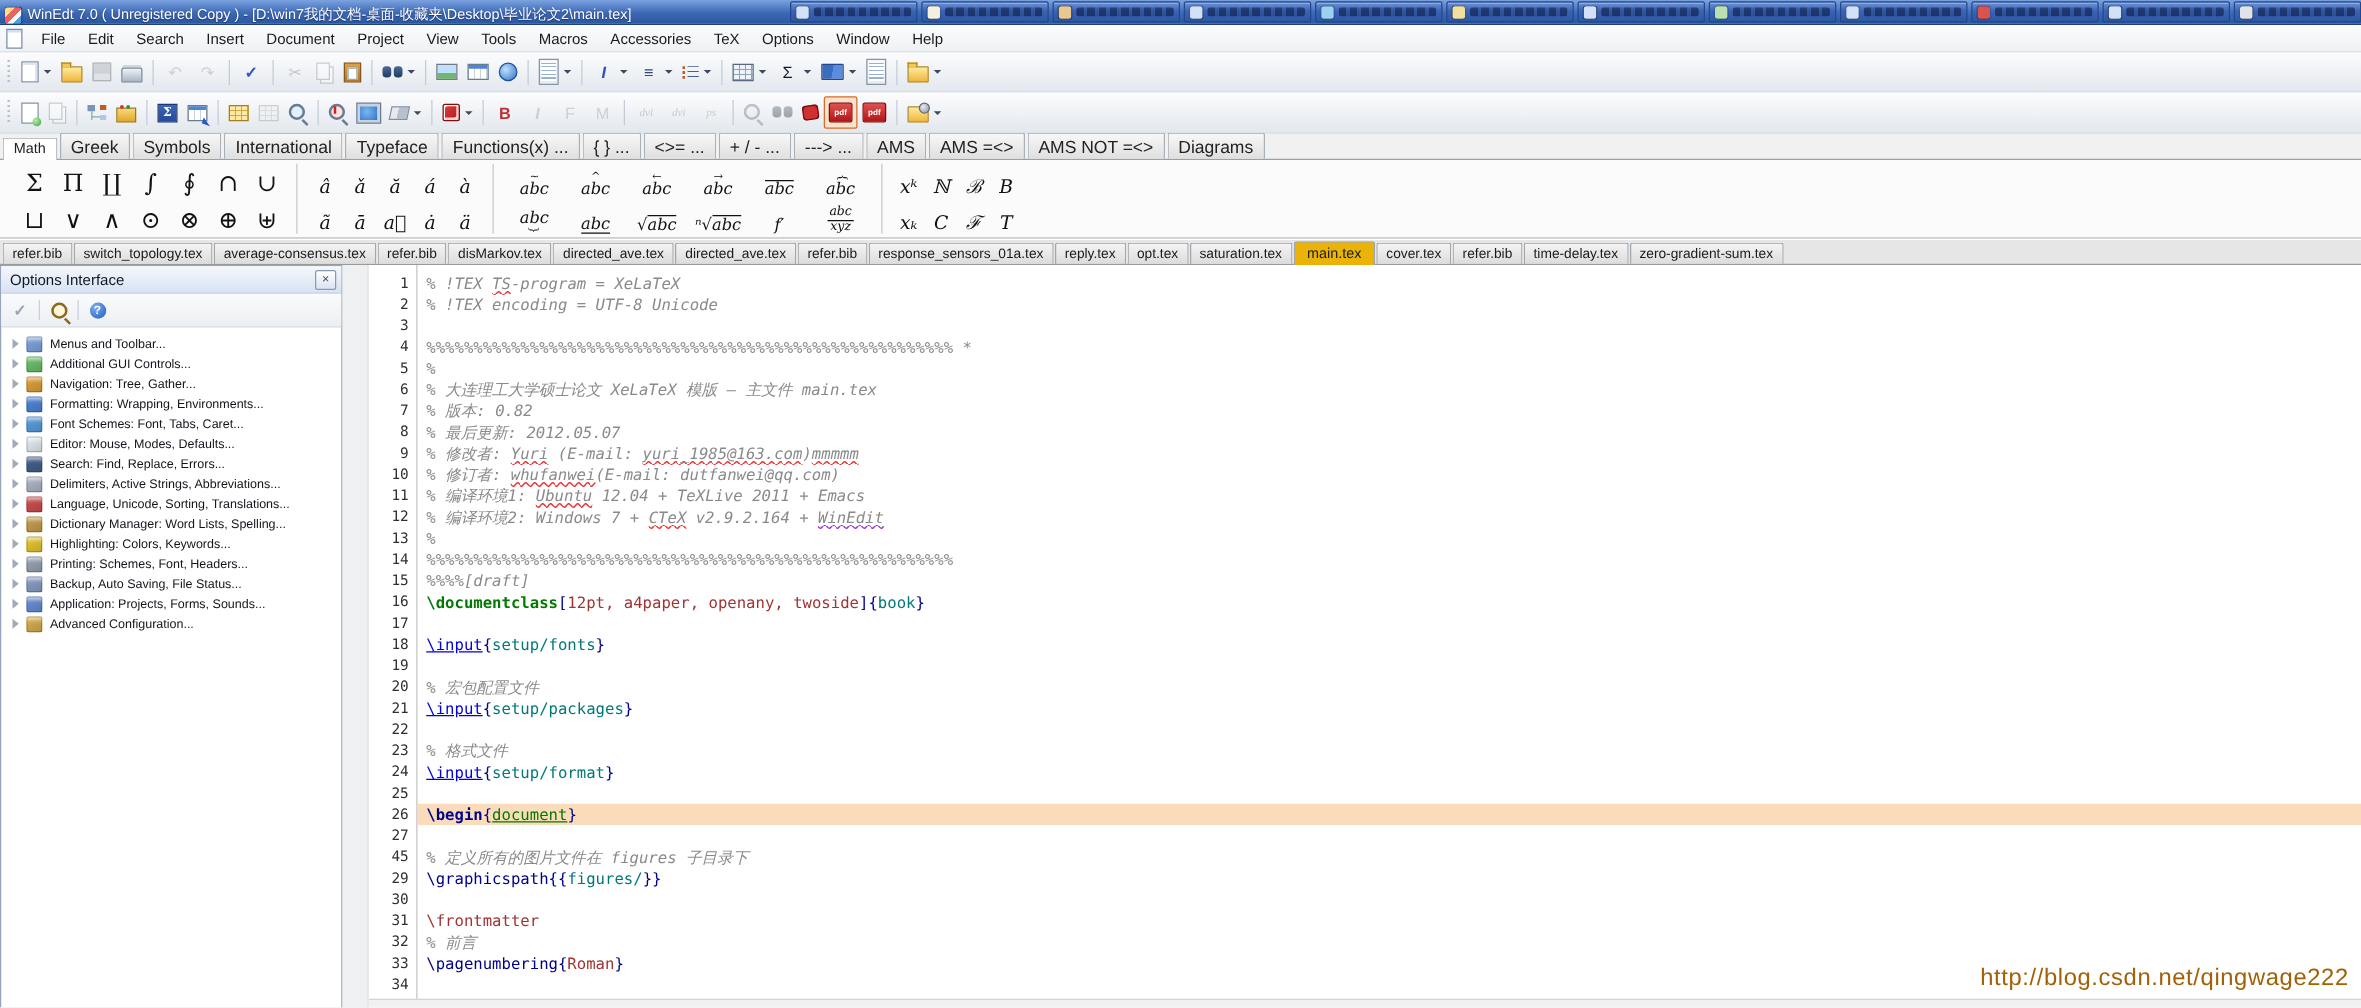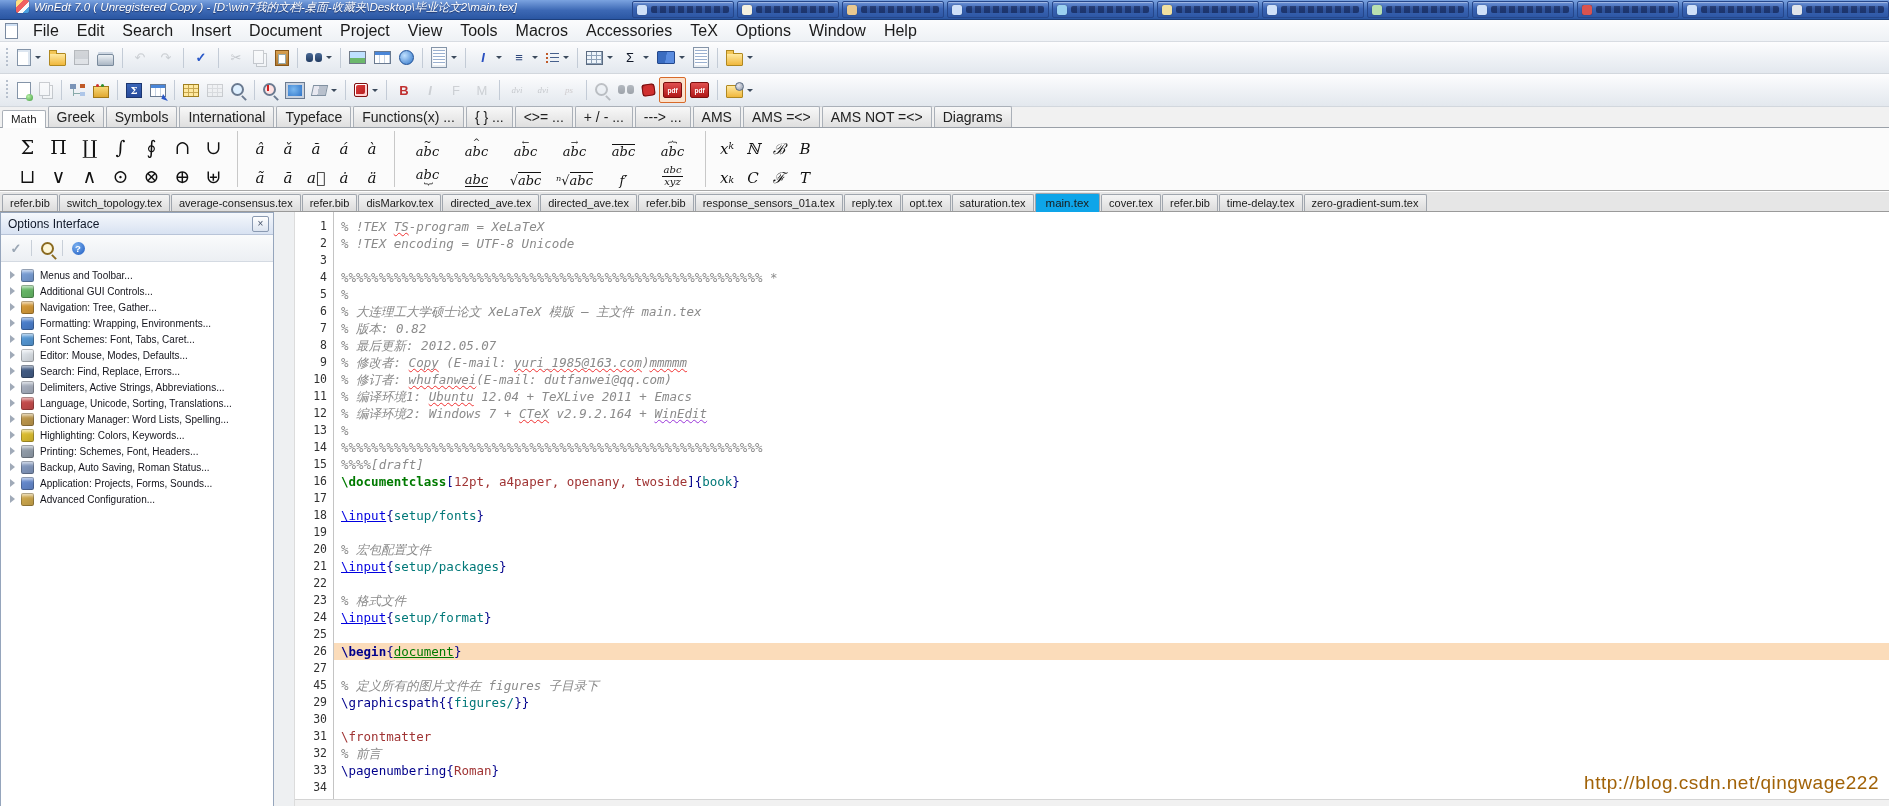--- a/index.html
+++ b/index.html
@@ -1,40 +1,40 @@
 <!DOCTYPE html>
 <html><head>
 <meta charset="utf-8">
 <style>
   html,body{margin:0;padding:0;background:#f0f0f0;}
   #app{position:relative;width:1889px;height:806px;overflow:hidden;background:#f0f0f0;
        font-family:"Liberation Sans",sans-serif;font-size:12px;color:#1a1a1a;}
 
   
   #titlebar{position:relative;height:19px;background:linear-gradient(#7ba3e0,#3c68b4 55%,#2a56a2);
-            display:flex;align-items:flex-start;padding-left:16px;overflow:hidden;
-            border-bottom:1px solid #1d3f7c;font-style:italic;}
+            display:flex;align-items:flex-end;padding-left:4px;overflow:hidden;
+            border-bottom:1px solid #1d3f7c;}
   #winedt-logo{width:13px;height:13px;border-radius:2px;margin-right:5px;flex:none;
       background:linear-gradient(135deg,#ffe080 0 30%,#f06060 30% 55%,#f8f8f8 55% 75%,#4aa0e0 75%);
       box-shadow:0 0 1px #123;}
   #title-text{color:#fff;font-size:11.5px;white-space:nowrap;text-shadow:0 1px 1px rgba(0,0,30,.5);}
   #overlay{position:absolute;right:0;top:1px;height:17px;display:flex;gap:3px;}
   .tseg{width:92px;flex:none;display:flex;align-items:center;padding:0 4px;border-radius:2px;
         background:linear-gradient(#6e93d6,#3a64b4 45%,#2e57a4);border:1px solid #25468a;
         box-shadow:inset 0 1px 0 rgba(255,255,255,.35);}
   .tseg-ico{width:10px;height:10px;border-radius:2px;margin-right:4px;flex:none;box-shadow:0 0 1px #102040;}
   .tseg-smudge{flex:1;height:7px;border-radius:2px;
         background:repeating-linear-gradient(90deg,rgba(8,18,56,.55) 0 6px,rgba(8,18,56,.18) 6px 9px);}
 
   
   #menubar{height:21px;background:linear-gradient(#fbfcfd,#eef1f5);display:flex;align-items:center;
            border-bottom:1px solid #d8dce2;padding-left:3px;}
   #mdi-doc-icon{width:11px;height:14px;background:#fff;border:1px solid #7a8aa0;margin:0 6px 0 2px;
            box-shadow:inset 0 2px 0 #cfe0f4;}
-  .menu-item{padding:2px 9px;color:#1a1a1a;font-size:16px;border-radius:2px;}
+  .menu-item{padding:2px 9px;color:#1a1a1a;font-size:12px;border-radius:2px;}
 
   
   .toolbar{display:flex;align-items:center;background:linear-gradient(#fdfdfe,#eef1f5 55%,#e3e8ee);
            border-bottom:1px solid #d2d7dd;padding:0 2px;}
   #toolbar1{height:31px;}  #toolbar2{height:32px;}
   .grip{width:5px;height:20px;margin:0 3px;flex:none;
         background:repeating-linear-gradient(#b7c0cd 0 2px,transparent 2px 4px) 1px 0/2px 100% no-repeat;}
   .tsep{width:1px;height:20px;background:#c3cbd6;margin:0 4px;flex:none;}
   .tbtn{display:flex;align-items:center;height:24px;padding:0 3px;border-radius:2px;flex:none;border:1px solid transparent;}
   .tbtn.sel{border:1px solid #d86a2a;background:#fbe2cc;}
@@ -147,21 +147,21 @@
   .unl{border-bottom:1px solid #111;}
   .frac{display:inline-flex;flex-direction:column;align-items:center;font-size:10px;line-height:1.05;}
   .frac .num{border-bottom:1px solid #111;padding:0 2px;}
 
   
   #filetabs{height:19px;background:#e6e6e6;display:flex;align-items:flex-end;padding-left:2px;
         border-bottom:1px solid #9a9a9a;border-top:1px solid #fdfdfd;}
   .ftab{padding:2px 7px;margin-right:1px;font-size:11px;white-space:nowrap;color:#1a1a1a;
         background:linear-gradient(#f4f4f4,#dcdcdc);border:1px solid #a0a6ae;border-bottom:none;
         border-radius:2px 2px 0 0;}
-  .ftab.active{background:#0ea5e9;font-size:11.5px;padding:3px 10px 3px;margin-bottom:-1px;position:relative;z-index:2;}
+  .ftab.active{background:#eab308;font-size:11.5px;padding:3px 10px 3px;margin-bottom:-1px;position:relative;z-index:2;}
 
   
   #main{display:flex;height:598px;background:#f0f0f0;}
   #options-panel{width:272px;flex:none;background:#fff;border:1px solid #95a5bc;display:flex;flex-direction:column;}
   #op-header{height:21px;background:linear-gradient(#f5f8fc,#d8e2f2);border-bottom:1px solid #b8c4d8;
         display:flex;align-items:center;padding:0 4px 0 7px;font-size:12px;color:#101828;}
   #op-title{flex:1;}
   #op-close{width:15px;height:14px;border:1px solid #8a9ab2;border-radius:2px;background:linear-gradient(#fff,#dce4f0);
         display:flex;align-items:center;justify-content:center;font-size:10px;color:#44526a;line-height:1;}
   #op-toolbar{height:26px;display:flex;align-items:center;gap:2px;padding:0 4px;
@@ -684,21 +684,21 @@
             <span>Highlighting: Colors, Keywords...</span>
           </div>
           <div class="trow">
             <span class="tarrow"></span>
             <span class="ticon" style="background: linear-gradient(145deg, rgb(154, 166, 180), rgba(0, 0, 0, 0.18)), rgb(154, 166, 180);"></span>
             <span>Printing: Schemes, Font, Headers...</span>
           </div>
           <div class="trow">
             <span class="tarrow"></span>
             <span class="ticon" style="background: linear-gradient(145deg, rgb(138, 160, 200), rgba(0, 0, 0, 0.18)), rgb(138, 160, 200);"></span>
-            <span>Backup, Auto Saving, Roman Status...</span>
+            <span>Backup, Auto Saving, File Status...</span>
           </div>
           <div class="trow">
             <span class="tarrow"></span>
             <span class="ticon" style="background: linear-gradient(145deg, rgb(106, 144, 216), rgba(0, 0, 0, 0.18)), rgb(106, 144, 216);"></span>
             <span>Application: Projects, Forms, Sounds...</span>
           </div>
           <div class="trow">
             <span class="tarrow"></span>
             <span class="ticon" style="background: linear-gradient(145deg, rgb(216, 176, 80), rgba(0, 0, 0, 0.18)), rgb(216, 176, 80);"></span>
             <span>Advanced Configuration...</span>
@@ -745,21 +745,21 @@
         </div>
       <div id="code">
           <div class="cl"><span class="sc">% !TEX </span><span class="sc sqr">TS</span><span class="sc">-program = XeLaTeX</span></div>
           <div class="cl"><span class="sc">% !TEX encoding = UTF-8 Unicode</span></div>
           <div class="cl"></div>
           <div class="cl"><span class="sc">%%%%%%%%%%%%%%%%%%%%%%%%%%%%%%%%%%%%%%%%%%%%%%%%%%%%%%%% *</span></div>
           <div class="cl"><span class="sc">%</span></div>
           <div class="cl"><span class="sc">% 大连理工大学硕士论文 XeLaTeX 模版 — 主文件 main.tex</span></div>
           <div class="cl"><span class="sc">% 版本: 0.82</span></div>
           <div class="cl"><span class="sc">% 最后更新: 2012.05.07</span></div>
-          <div class="cl"><span class="sc">% 修改者: </span><span class="sc sqr">Copy</span><span class="sc"> (E-mail: </span><span class="sc sqr">yuri_1985@163.com</span><span class="sc">)</span><span class="sc sqr">mmmmm</span></div>
+          <div class="cl"><span class="sc">% 修改者: </span><span class="sc sqr">Yuri</span><span class="sc"> (E-mail: </span><span class="sc sqr">yuri_1985@163.com</span><span class="sc">)</span><span class="sc sqr">mmmmm</span></div>
           <div class="cl"><span class="sc">% 修订者: </span><span class="sc sqr">whufanwei</span><span class="sc">(E-mail: dutfanwei@qq.com)</span></div>
           <div class="cl"><span class="sc">% 编译环境1: </span><span class="sc sqr">Ubuntu</span><span class="sc"> 12.04 + TeXLive 2011 + Emacs</span></div>
           <div class="cl"><span class="sc">% 编译环境2: Windows 7 + </span><span class="sc sqr">CTeX</span><span class="sc"> v2.9.2.164 + </span><span class="sc sqp">WinEdit</span></div>
           <div class="cl"><span class="sc">%</span></div>
           <div class="cl"><span class="sc">%%%%%%%%%%%%%%%%%%%%%%%%%%%%%%%%%%%%%%%%%%%%%%%%%%%%%%%%</span></div>
           <div class="cl"><span class="sc">%%%%[draft]</span></div>
           <div class="cl"><span class="sg">\documentclass</span><span class="sn">[</span><span class="sm">12pt, a4paper, openany, twoside</span><span class="sn">]{</span><span class="st">book</span><span class="sn">}</span></div>
           <div class="cl"></div>
           <div class="cl"><span class="si">\input</span><span class="sn">{</span><span class="st">setup/fonts</span><span class="sn">}</span></div>
           <div class="cl"></div>

